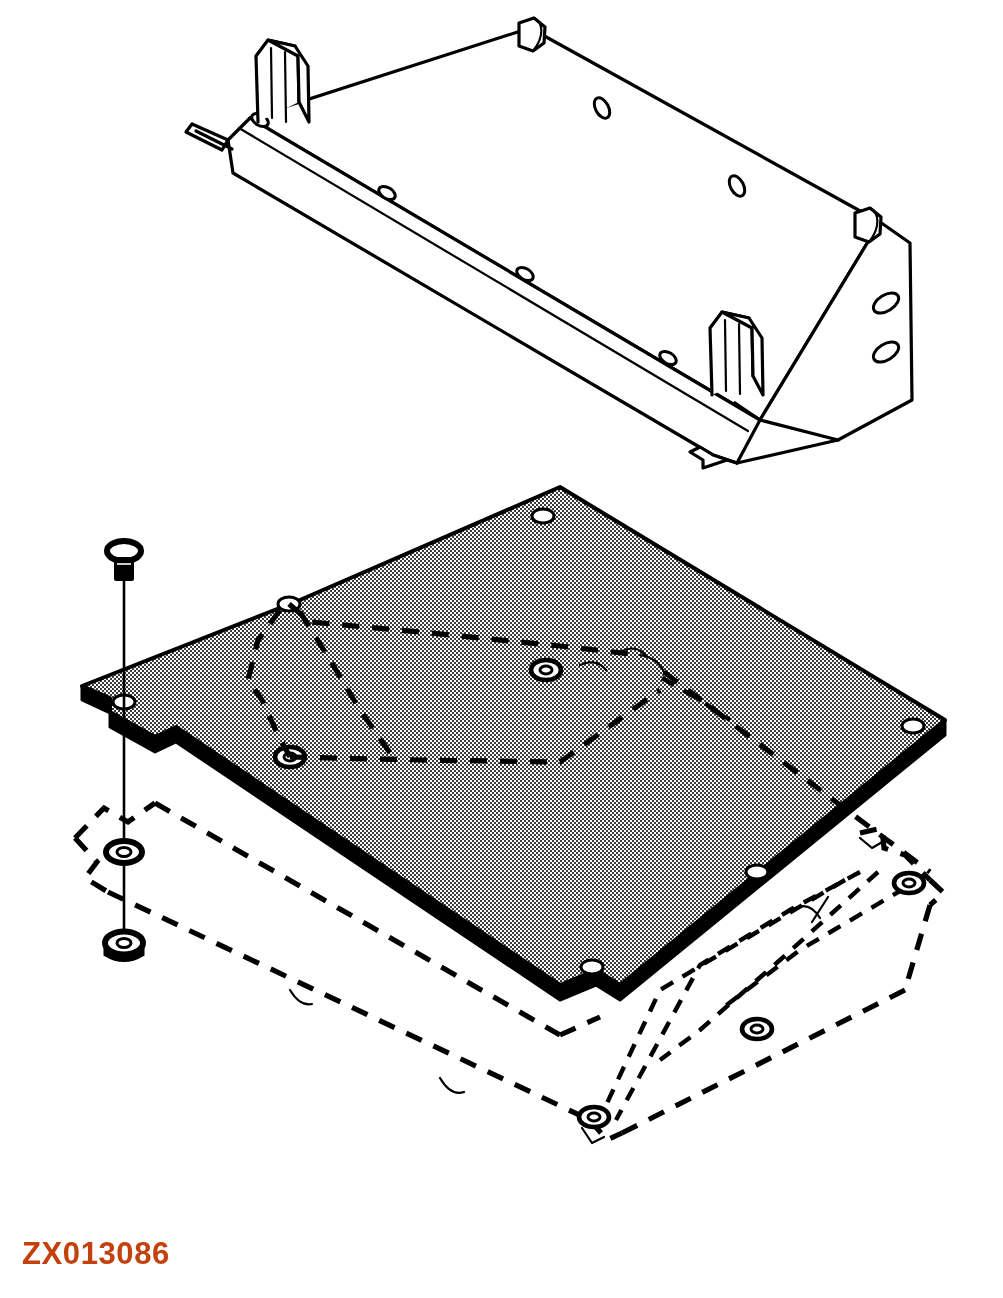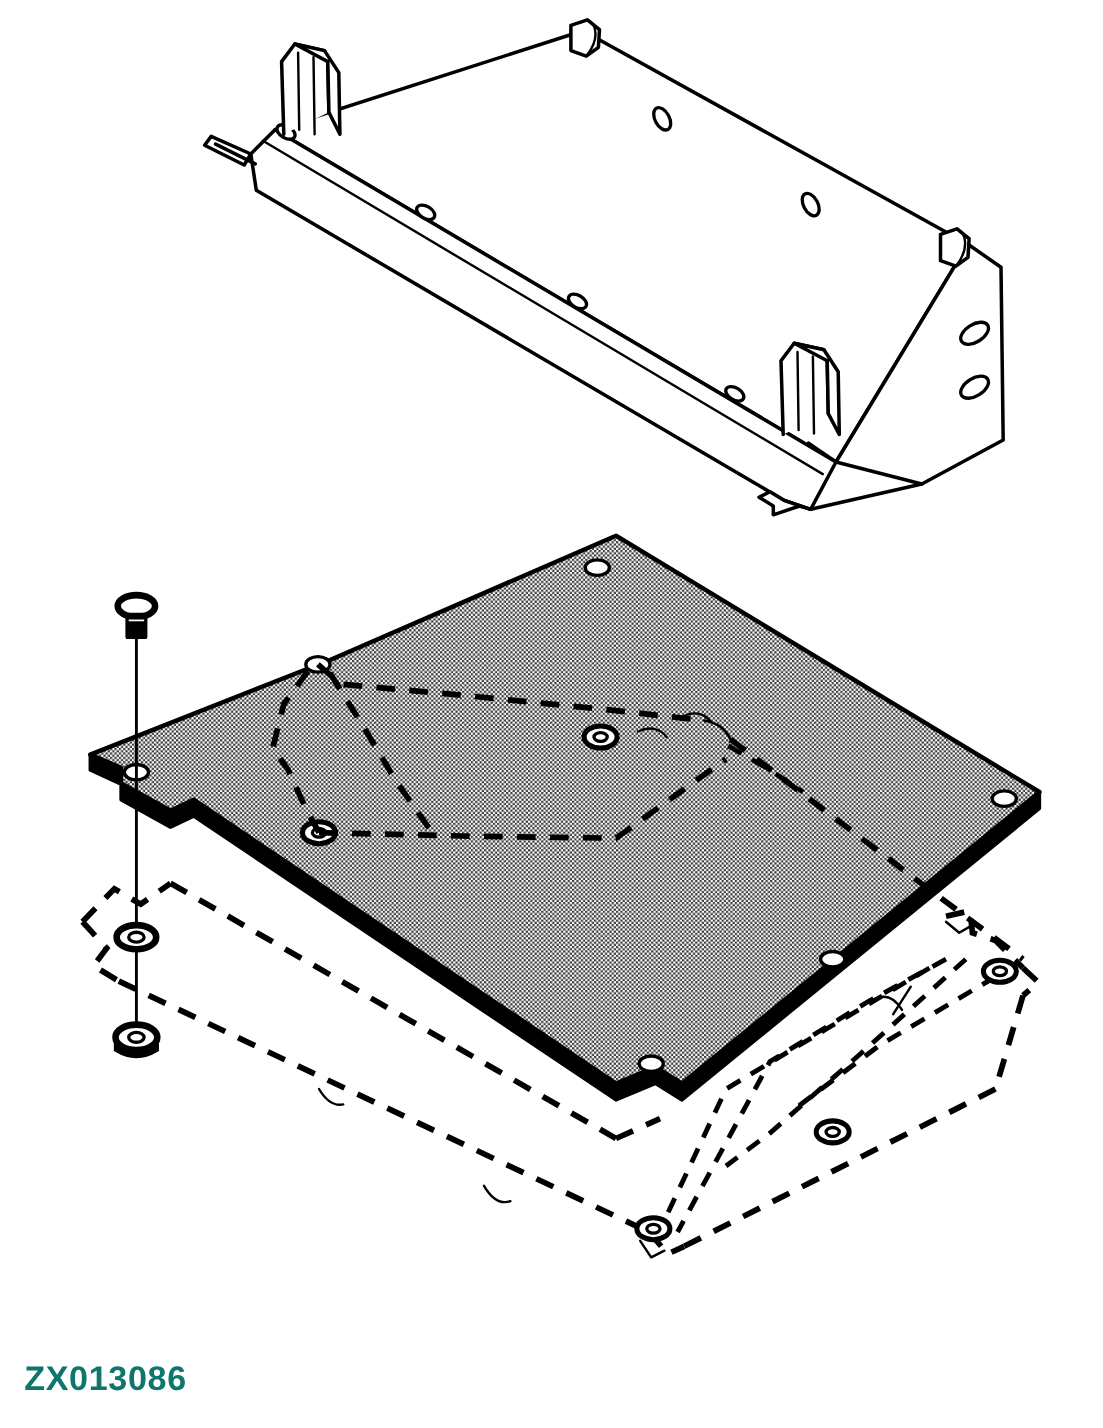--- a/index.html
+++ b/index.html
@@ -86,21 +86,21 @@
   }
   
   .caption {
     position: absolute;
     left: 22px;
     bottom: 26px;
     font-family: "Liberation Sans", sans-serif;
     font-size: 31px;
     font-weight: bold;
     letter-spacing: 0.6px;
-    color: #0f766e;
+    color: #c2410c;
     white-space: nowrap;
   }
 </style>
 </head>
 <body>
 
 <div id="diagram-root">
 
   <svg class="figure" viewBox="0 0 1003 1298" xmlns="http://www.w3.org/2000/svg">
 

